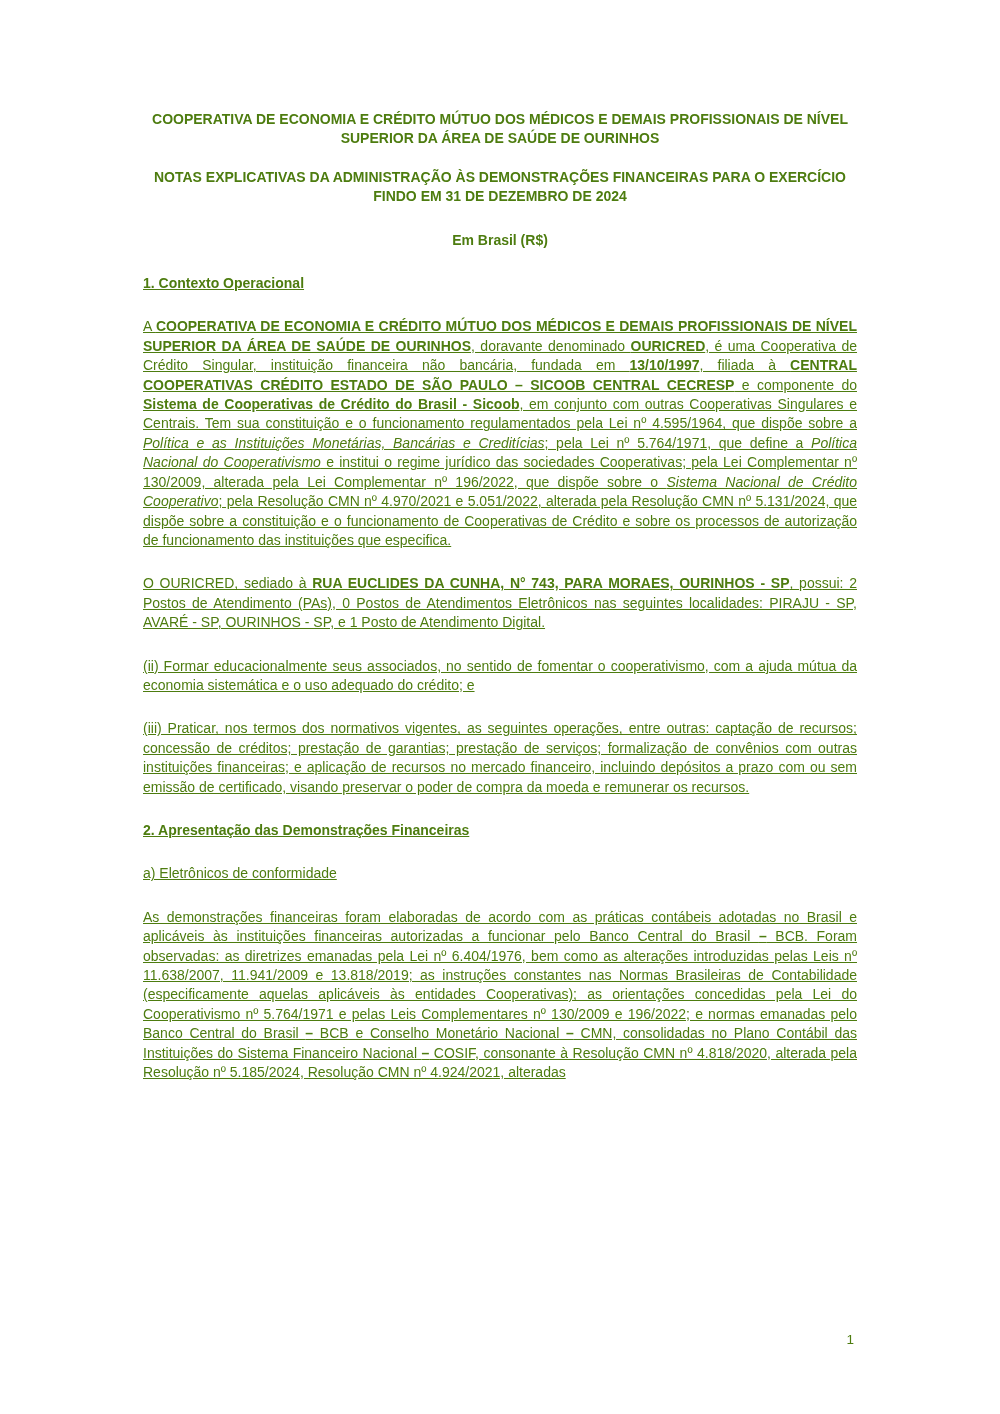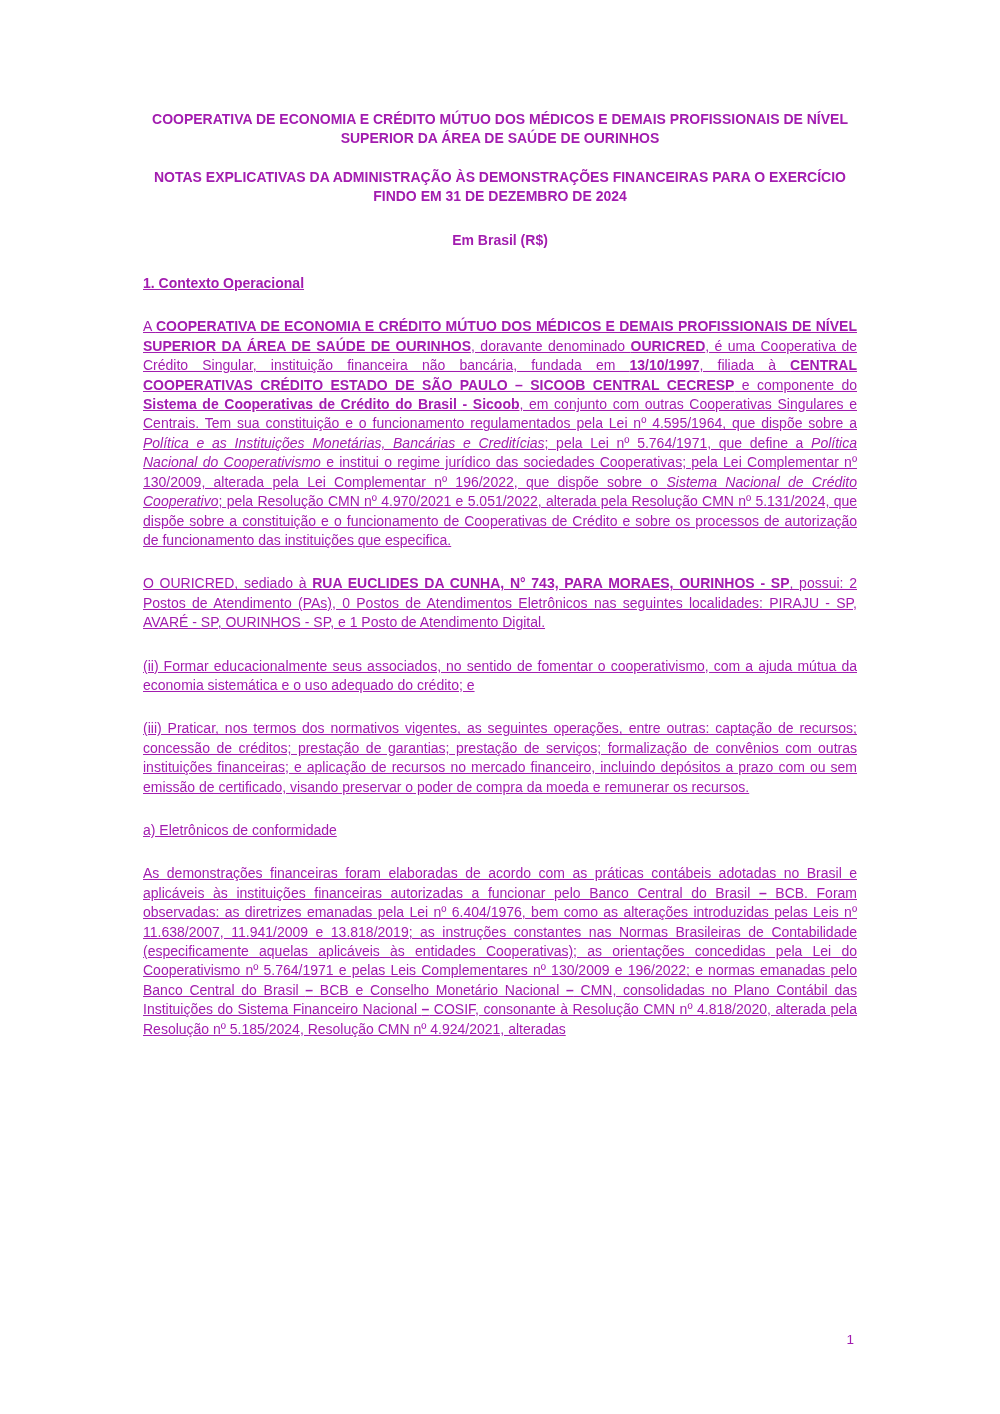--- a/index.html
+++ b/index.html
@@ -6,21 +6,21 @@
     margin: 0;
     padding: 0;
     background: #ffffff;
   }
   .page {
     position: relative;
     width: 1000px;
     height: 1414px;
     background: #ffffff;
     font-family: "Liberation Sans", sans-serif;
-    color: #a21caf;
+    color: #4d7c0f;
     overflow: hidden;
   }
   .content {
     position: absolute;
     left: 143px;
     top: 110px;
     width: 714px;
     font-size: 14px;
     line-height: 19.4px;
   }
@@ -45,17 +45,18 @@
 <div class="page">
   <div class="content">
     <p class="blk center tight"><span class="run-b">COOPERATIVA DE ECONOMIA E CRÉDITO MÚTUO DOS MÉDICOS E DEMAIS PROFISSIONAIS DE NÍVEL SUPERIOR DA ÁREA DE SAÚDE DE OURINHOS</span></p>
     <p class="blk center"><span class="run-b">NOTAS EXPLICATIVAS DA ADMINISTRAÇÃO ÀS DEMONSTRAÇÕES FINANCEIRAS PARA O EXERCÍCIO FINDO EM 31 DE DEZEMBRO DE 2024</span></p>
     <p class="blk center"><span class="run-b">Em Brasil (R$)</span></p>
     <p class="blk left"><span class="run-b">1. Contexto Operacional</span></p>
     <p class="blk just"><span>A </span><span class="run-b">COOPERATIVA DE ECONOMIA E CRÉDITO MÚTUO DOS MÉDICOS E DEMAIS PROFISSIONAIS DE NÍVEL SUPERIOR DA ÁREA DE SAÚDE DE OURINHOS</span><span>, doravante denominado </span><span class="run-b">OURICRED</span><span>, é uma Cooperativa de Crédito Singular, instituição financeira não bancária, fundada em </span><span class="run-b">13/10/1997</span><span>, filiada à </span><span class="run-b">CENTRAL COOPERATIVAS CRÉDITO ESTADO DE SÃO PAULO – SICOOB CENTRAL CECRESP</span><span> e componente do </span><span class="run-b">Sistema de Cooperativas de Crédito do Brasil - Sicoob</span><span>, em conjunto com outras Cooperativas Singulares e Centrais. Tem sua constituição e o funcionamento regulamentados pela Lei nº 4.595/1964, que dispõe sobre a </span><span class="run-i">Política e as Instituições Monetárias, Bancárias e Creditícias</span><span>; pela Lei nº 5.764/1971, que define a </span><span class="run-i">Política Nacional do Cooperativismo</span><span> e institui o regime jurídico das sociedades Cooperativas; pela Lei Complementar nº 130/2009, alterada pela Lei Complementar nº 196/2022, que dispõe sobre o </span><span class="run-i">Sistema Nacional de Crédito Cooperativo</span><span>; pela Resolução CMN nº 4.970/2021 e 5.051/2022, alterada pela Resolução CMN nº 5.131/2024, que dispõe sobre a constituição e o funcionamento de Cooperativas de Crédito e sobre os processos de autorização de funcionamento das instituições que especifica.</span></p>
     <p class="blk just"><span>O OURICRED, sediado à </span><span class="run-b">RUA EUCLIDES DA CUNHA, N° 743, PARA MORAES, OURINHOS - SP</span><span>, possui: 2 Postos de Atendimento (PAs), 0 Postos de Atendimentos Eletrônicos nas seguintes localidades: PIRAJU - SP, AVARÉ - SP, OURINHOS - SP, e 1 Posto de Atendimento Digital.</span></p>
     <p class="blk just"><span>(ii) Formar educacionalmente seus associados, no sentido de fomentar o cooperativismo, com a ajuda mútua da economia sistemática e o uso adequado do crédito; e</span></p>
     <p class="blk just"><span>(iii) Praticar, nos termos dos normativos vigentes, as seguintes operações, entre outras: captação de recursos; concessão de créditos; prestação de garantias; prestação de serviços; formalização de convênios com outras instituições financeiras; e aplicação de recursos no mercado financeiro, incluindo depósitos a prazo com ou sem emissão de certificado, visando preservar o poder de compra da moeda e remunerar os recursos.</span></p>
+    <p class="blk left"><span class="run-b">2. Apresentação das Demonstrações Financeiras</span></p>
     <p class="blk left"><span>a) Eletrônicos de conformidade</span></p>
     <p class="blk just"><span>As demonstrações financeiras foram elaboradas de acordo com as práticas contábeis adotadas no Brasil e aplicáveis às instituições financeiras autorizadas a funcionar pelo Banco Central do Brasil </span><span class="run-b">–</span><span> BCB. Foram observadas: as diretrizes emanadas pela Lei nº 6.404/1976, bem como as alterações introduzidas pelas Leis nº 11.638/2007, 11.941/2009 e 13.818/2019; as instruções constantes nas Normas Brasileiras de Contabilidade (especificamente aquelas aplicáveis às entidades Cooperativas); as orientações concedidas pela Lei do Cooperativismo nº 5.764/1971 e pelas Leis Complementares nº 130/2009 e 196/2022; e normas emanadas pelo Banco Central do Brasil </span><span class="run-b">–</span><span> BCB e Conselho Monetário Nacional </span><span class="run-b">–</span><span> CMN, consolidadas no Plano Contábil das Instituições do Sistema Financeiro Nacional </span><span class="run-b">–</span><span> COSIF, consonante à Resolução CMN nº 4.818/2020, alterada pela Resolução nº 5.185/2024, Resolução CMN nº 4.924/2021, alteradas</span></p>
   </div>
   <div class="pagenum">1</div>
 </div>
 
 </body></html>

